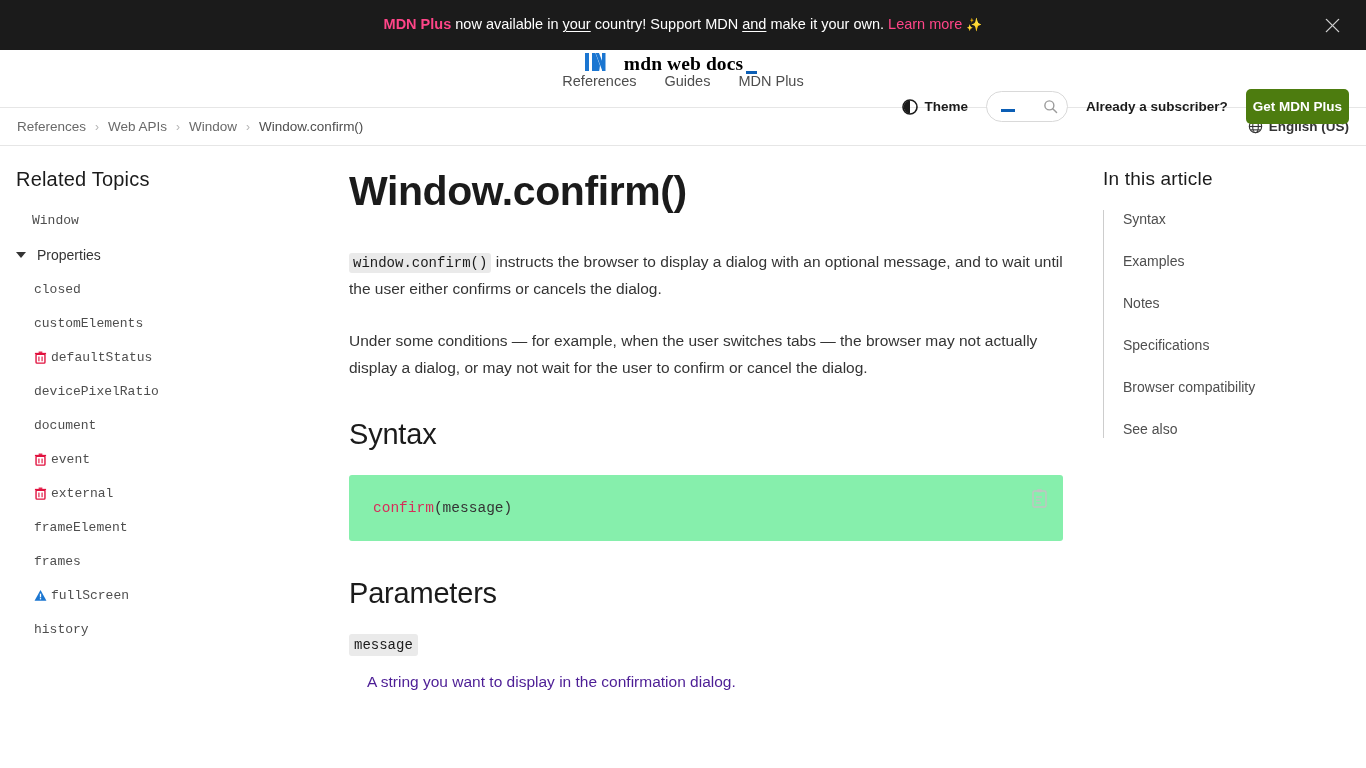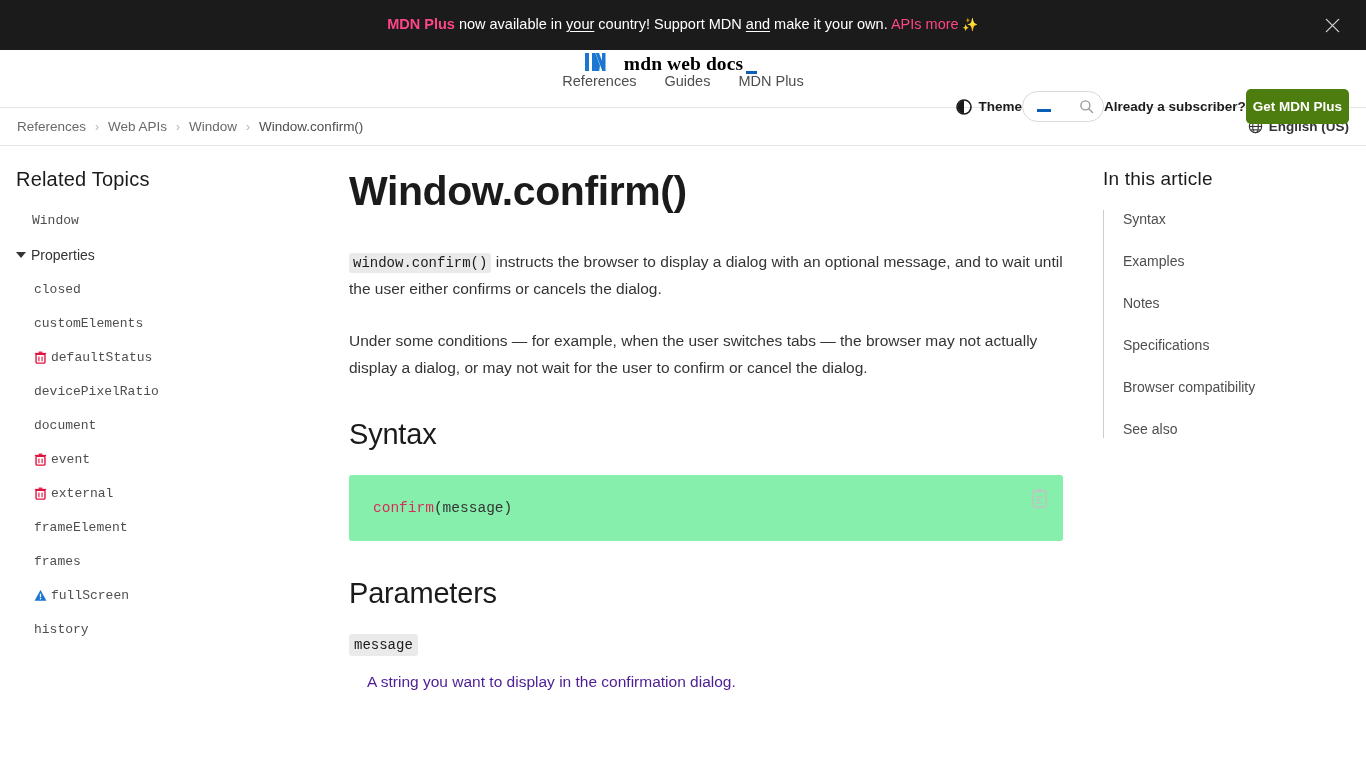--- a/index.html
+++ b/index.html
@@ -79,20 +79,21 @@
   .nav-link {
     font-size: 14.5px;
     color: #4e4e4e;
     text-decoration: none;
     cursor: pointer;
   }
   .header-right {
     margin-left: auto;
     display: flex;
     align-items: center;
+    gap: 18px;
   }
   .theme-toggle {
     display: flex; align-items: center; gap: 6px;
     cursor: pointer;
     font-size: 13.5px;
     font-weight: 700;
     color: #1b1b1b;
   }
   .theme-icon { width: 16px; height: 16px; display:block; }
   .search-box {
@@ -198,21 +199,21 @@
   .side-item.root { padding-left: 16px; }
   .side-item.group { padding-left: 0px; }
   .side-code {
     font-family: "Liberation Mono", monospace;
     font-size: 13px;
     color: #4e4e4e;
     text-decoration: none;
     cursor: pointer;
   }
   .group-toggle {
-    display: flex; align-items: center; gap: 5px;
+    display: flex; align-items: center; gap: 11px;
     cursor: pointer;
     background: none; border: none; padding: 0;
     font-family: "Liberation Sans", sans-serif;
   }
   .caret {
     width: 0; height: 0;
     border-left: 5px solid transparent;
     border-right: 5px solid transparent;
     border-top: 6px solid #343434;
   }
@@ -319,21 +320,21 @@
     color: #4e4e4e;
     text-decoration: none;
     cursor: pointer;
   }
 </style>
 </head>
 <body>
 
 <div class="promo-banner">
   <div class="promo-text">
-    <span class="promo-brand">MDN Plus</span><span> now available in </span><span class="promo-u">your</span><span> country! Support MDN </span><span class="promo-u">and</span><span> make it your own. </span><a class="promo-link" href="#">APIs more</a><span class="promo-sparkle">✨</span>
+    <span class="promo-brand">MDN Plus</span><span> now available in </span><span class="promo-u">your</span><span> country! Support MDN </span><span class="promo-u">and</span><span> make it your own. </span><a class="promo-link" href="#">Learn more</a><span class="promo-sparkle">✨</span>
   </div>
   <div class="promo-close">
     <svg viewBox="0 0 24 24" width="21" height="21" fill="none" stroke="currentColor" stroke-width="1.6" stroke-linecap="round">
       <line x1="5" y1="5" x2="19" y2="19"></line>
       <line x1="19" y1="5" x2="5" y2="19"></line>
     </svg>
   </div>
 </div>
 
 <header class="site-header">

